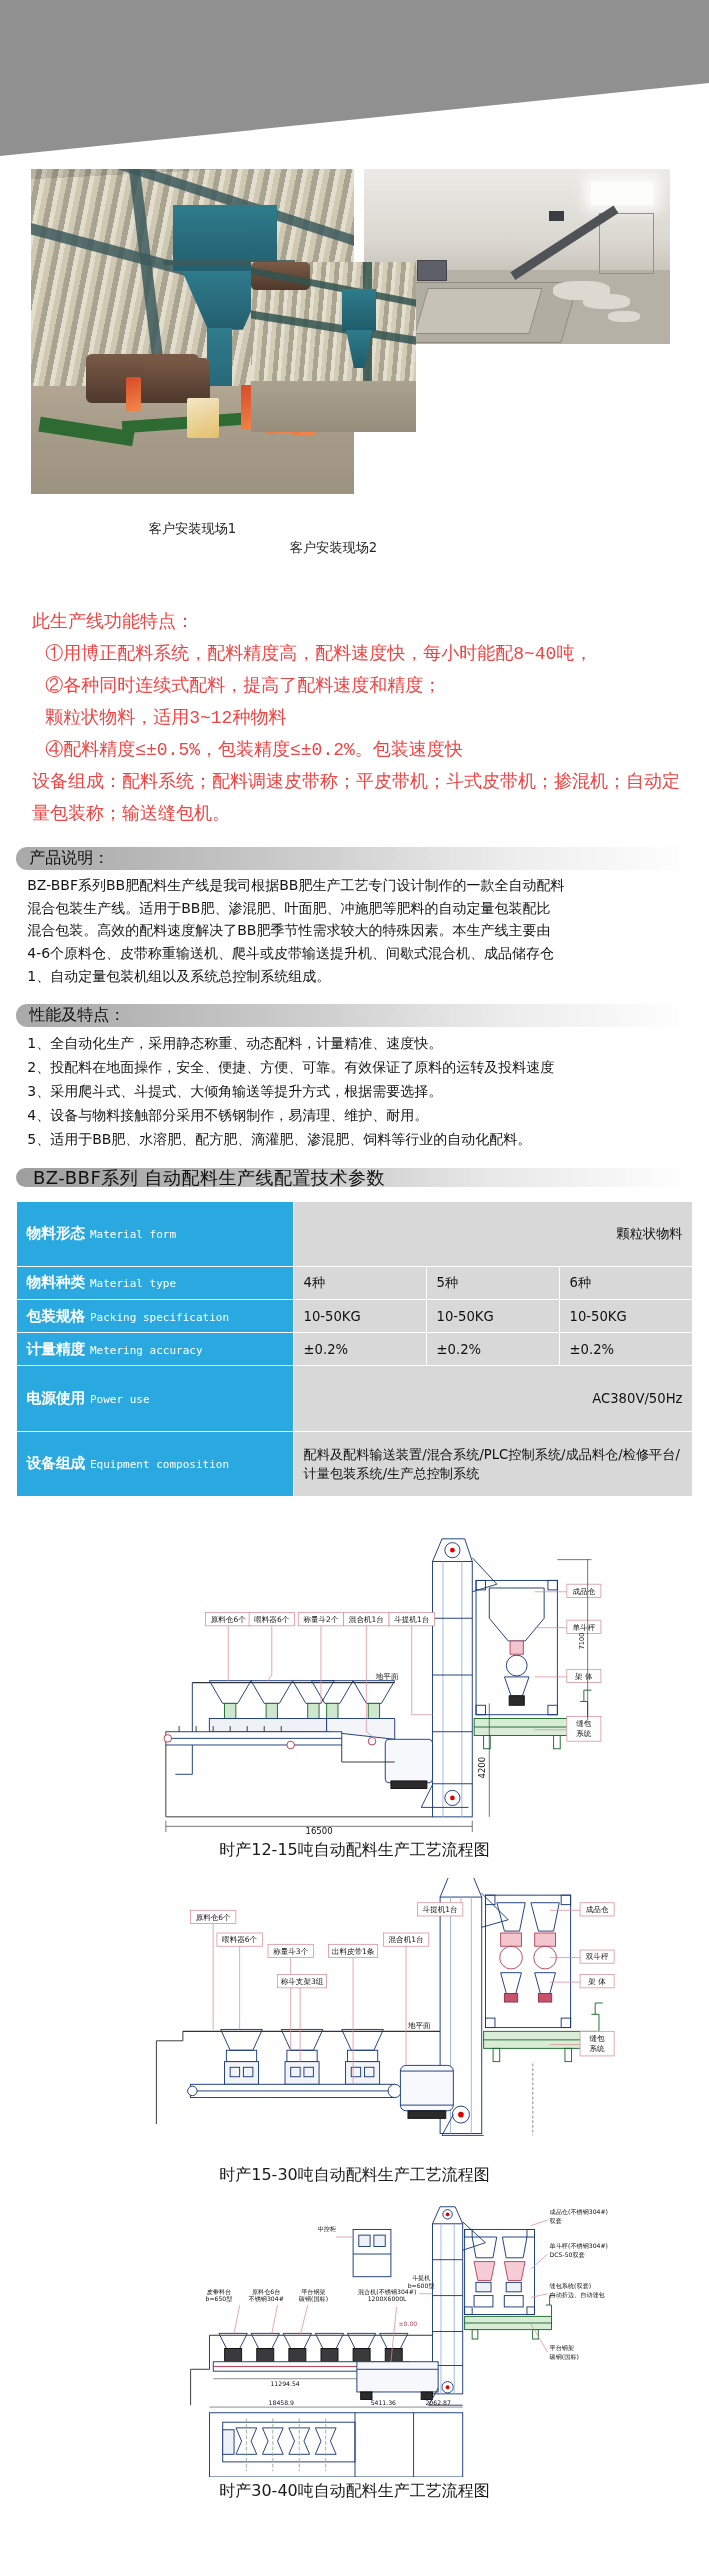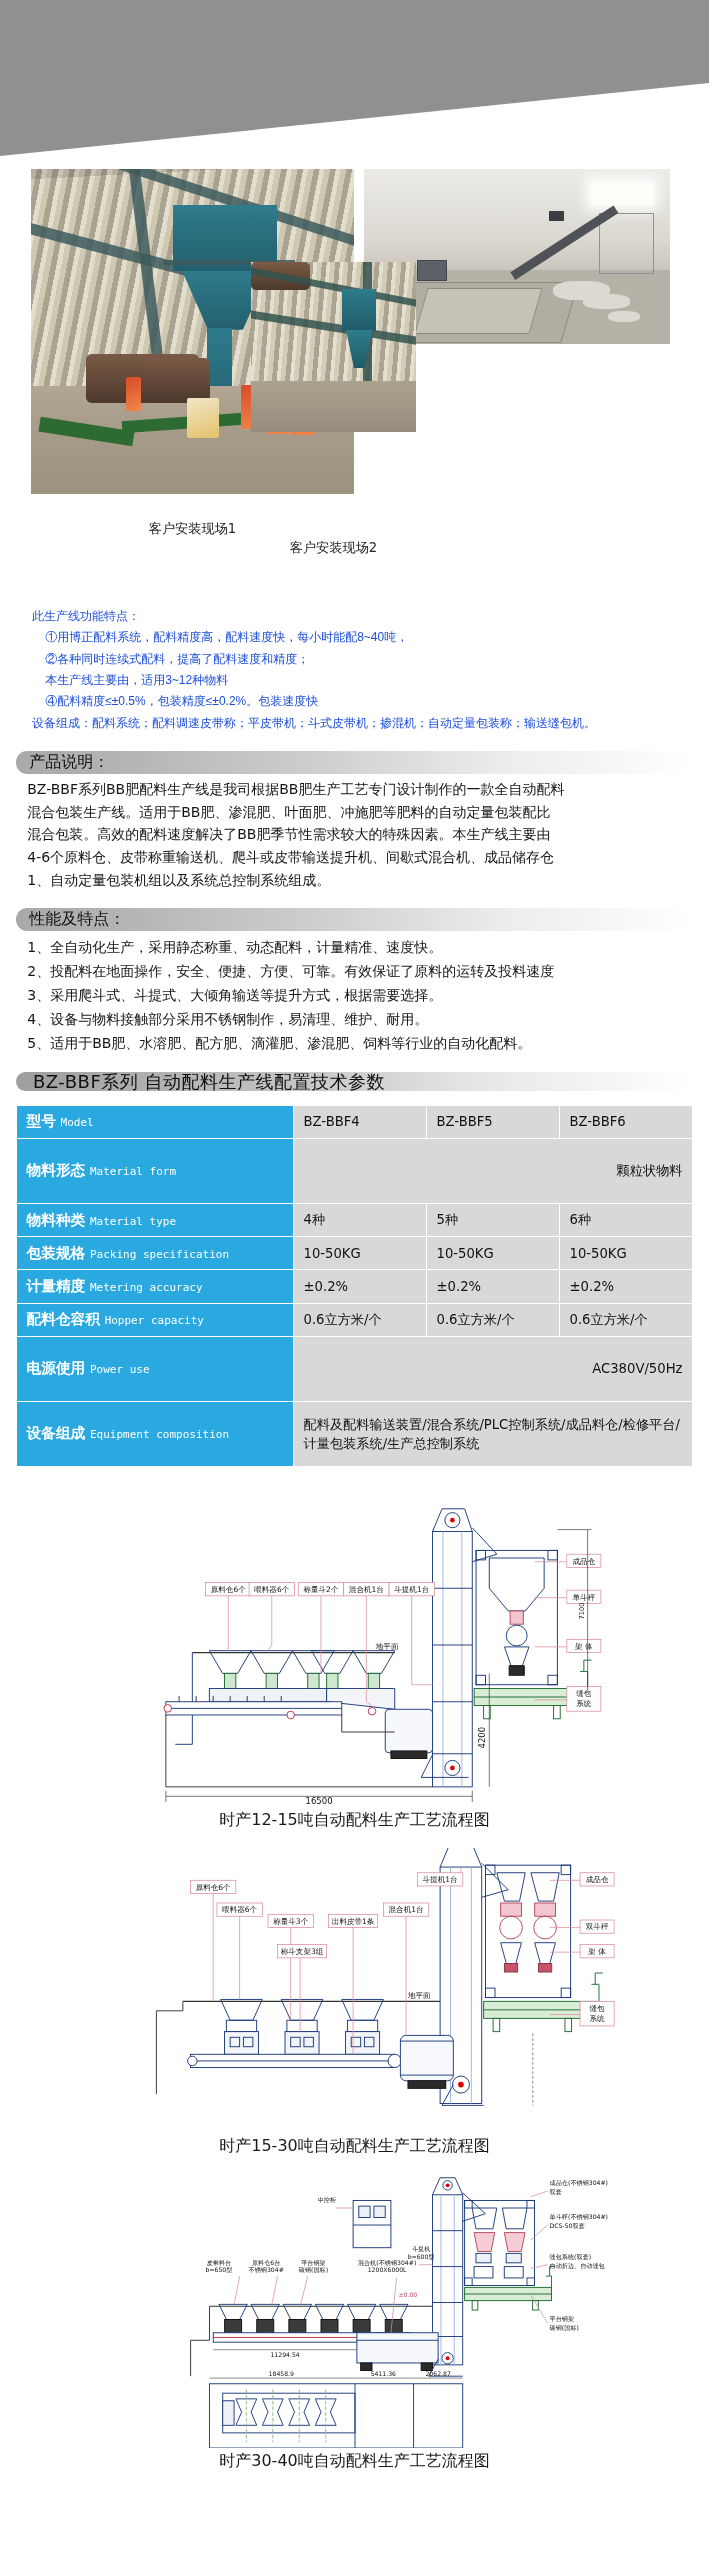--- a/index.html
+++ b/index.html
@@ -77,22 +77,22 @@
   .caption{
     position:absolute;text-align:center;font-size:13.2px;color:#262626;
     font-family:"DejaVu Sans","Liberation Sans",sans-serif;
   }
   #cap1{left:31px;top:357px;width:323px;}
   #cap2{left:251px;top:376px;width:165px;}
 
   
   .features{
     position:relative;margin:0 auto;width:662px;padding:1.9px 0 0 17px;
-    font-size:12px;line-height:1.78;color:#1d4ed8;
-    font-family:Liberation Sans, sans-serif;
+    font-size:18px;line-height:1.78;color:#ef4444;
+    font-family:Liberation Mono, monospace;
   }
   .features .ln{white-space:nowrap;}
   .features .ind{padding-left:13.2px;}
   .features .wrap{white-space:normal;padding-left:0;}
 
   
   .sec-bar{
     position:relative;margin:0 auto;width:677px;height:23px;
     border-radius:11.3px;
     background:linear-gradient(90deg,#a9a9a9 0%,#b6b6b6 18%,#cfcfcf 45%,#ececec 72%,#ffffff 100%);
@@ -203,21 +203,21 @@
     </div>
 
     <div class="caption" id="cap1">客户安装现场1</div>
     <div class="caption" id="cap2">客户安装现场2</div>
   </div>
 
   <div class="features">
     <div class="ln">此生产线功能特点：</div>
     <div class="ln ind">①用博正配料系统，配料精度高，配料速度快，每小时能配8~40吨，</div>
     <div class="ln ind">②各种同时连续式配料，提高了配料速度和精度；</div>
-    <div class="ln ind">本生产线主要由，适用3~12种物料</div>
+    <div class="ln ind">颗粒状物料，适用3~12种物料</div>
     <div class="ln ind">④配料精度≤±0.5%，包装精度≤±0.2%。包装速度快</div>
     <div class="wrap">设备组成：配料系统；配料调速皮带称；平皮带机；斗式皮带机；掺混机；自动定量包装称；输送缝包机。</div>
   </div>
 
   <div class="spacer"></div>
 
   <div class="sec-bar">
     <span class="lbl">产品说明：</span>
   </div>
   <div class="sec-body">
@@ -242,28 +242,20 @@
   </div>
 
   <div class="spacer"></div>
 
   <div class="sec-bar big">
     <span class="lbl">BZ-BBF系列  自动配料生产线配置技术参数</span>
   </div>
 
   <table class="spec">
     <tbody>
-      <tr>
-        <td class="h">
-          <span class="cn">型号</span><span class="en">Model</span>
-        </td>
-        <td class="v">BZ-BBF4</td>
-        <td class="v">BZ-BBF5</td>
-        <td class="v">BZ-BBF6</td>
-      </tr>
       <tr>
         <td class="h tall">
           <span class="cn">物料形态</span><span class="en">Material form</span>
         </td>
         <td class="v ctr" colspan="3">颗粒状物料</td>
       </tr>
       <tr>
         <td class="h">
           <span class="cn">物料种类</span><span class="en">Material type</span>
         </td>
@@ -281,28 +273,20 @@
       </tr>
       <tr>
         <td class="h">
           <span class="cn">计量精度</span><span class="en">Metering accuracy</span>
         </td>
         <td class="v">±0.2%</td>
         <td class="v">±0.2%</td>
         <td class="v">±0.2%</td>
       </tr>
       <tr>
-        <td class="h">
-          <span class="cn">配料仓容积</span><span class="en">Hopper capacity</span>
-        </td>
-        <td class="v">0.6立方米/个</td>
-        <td class="v">0.6立方米/个</td>
-        <td class="v">0.6立方米/个</td>
-      </tr>
-      <tr>
         <td class="h tall">
           <span class="cn">电源使用</span><span class="en">Power use</span>
         </td>
         <td class="v ctr" colspan="3">AC380V/50Hz</td>
       </tr>
       <tr>
         <td class="h tall">
           <span class="cn">设备组成</span><span class="en">Equipment composition</span>
         </td>
         <td class="v comp" colspan="3">配料及配料输送装置/混合系统/PLC控制系统/成品料仓/检修平台/计量包装系统/生产总控制系统</td>

